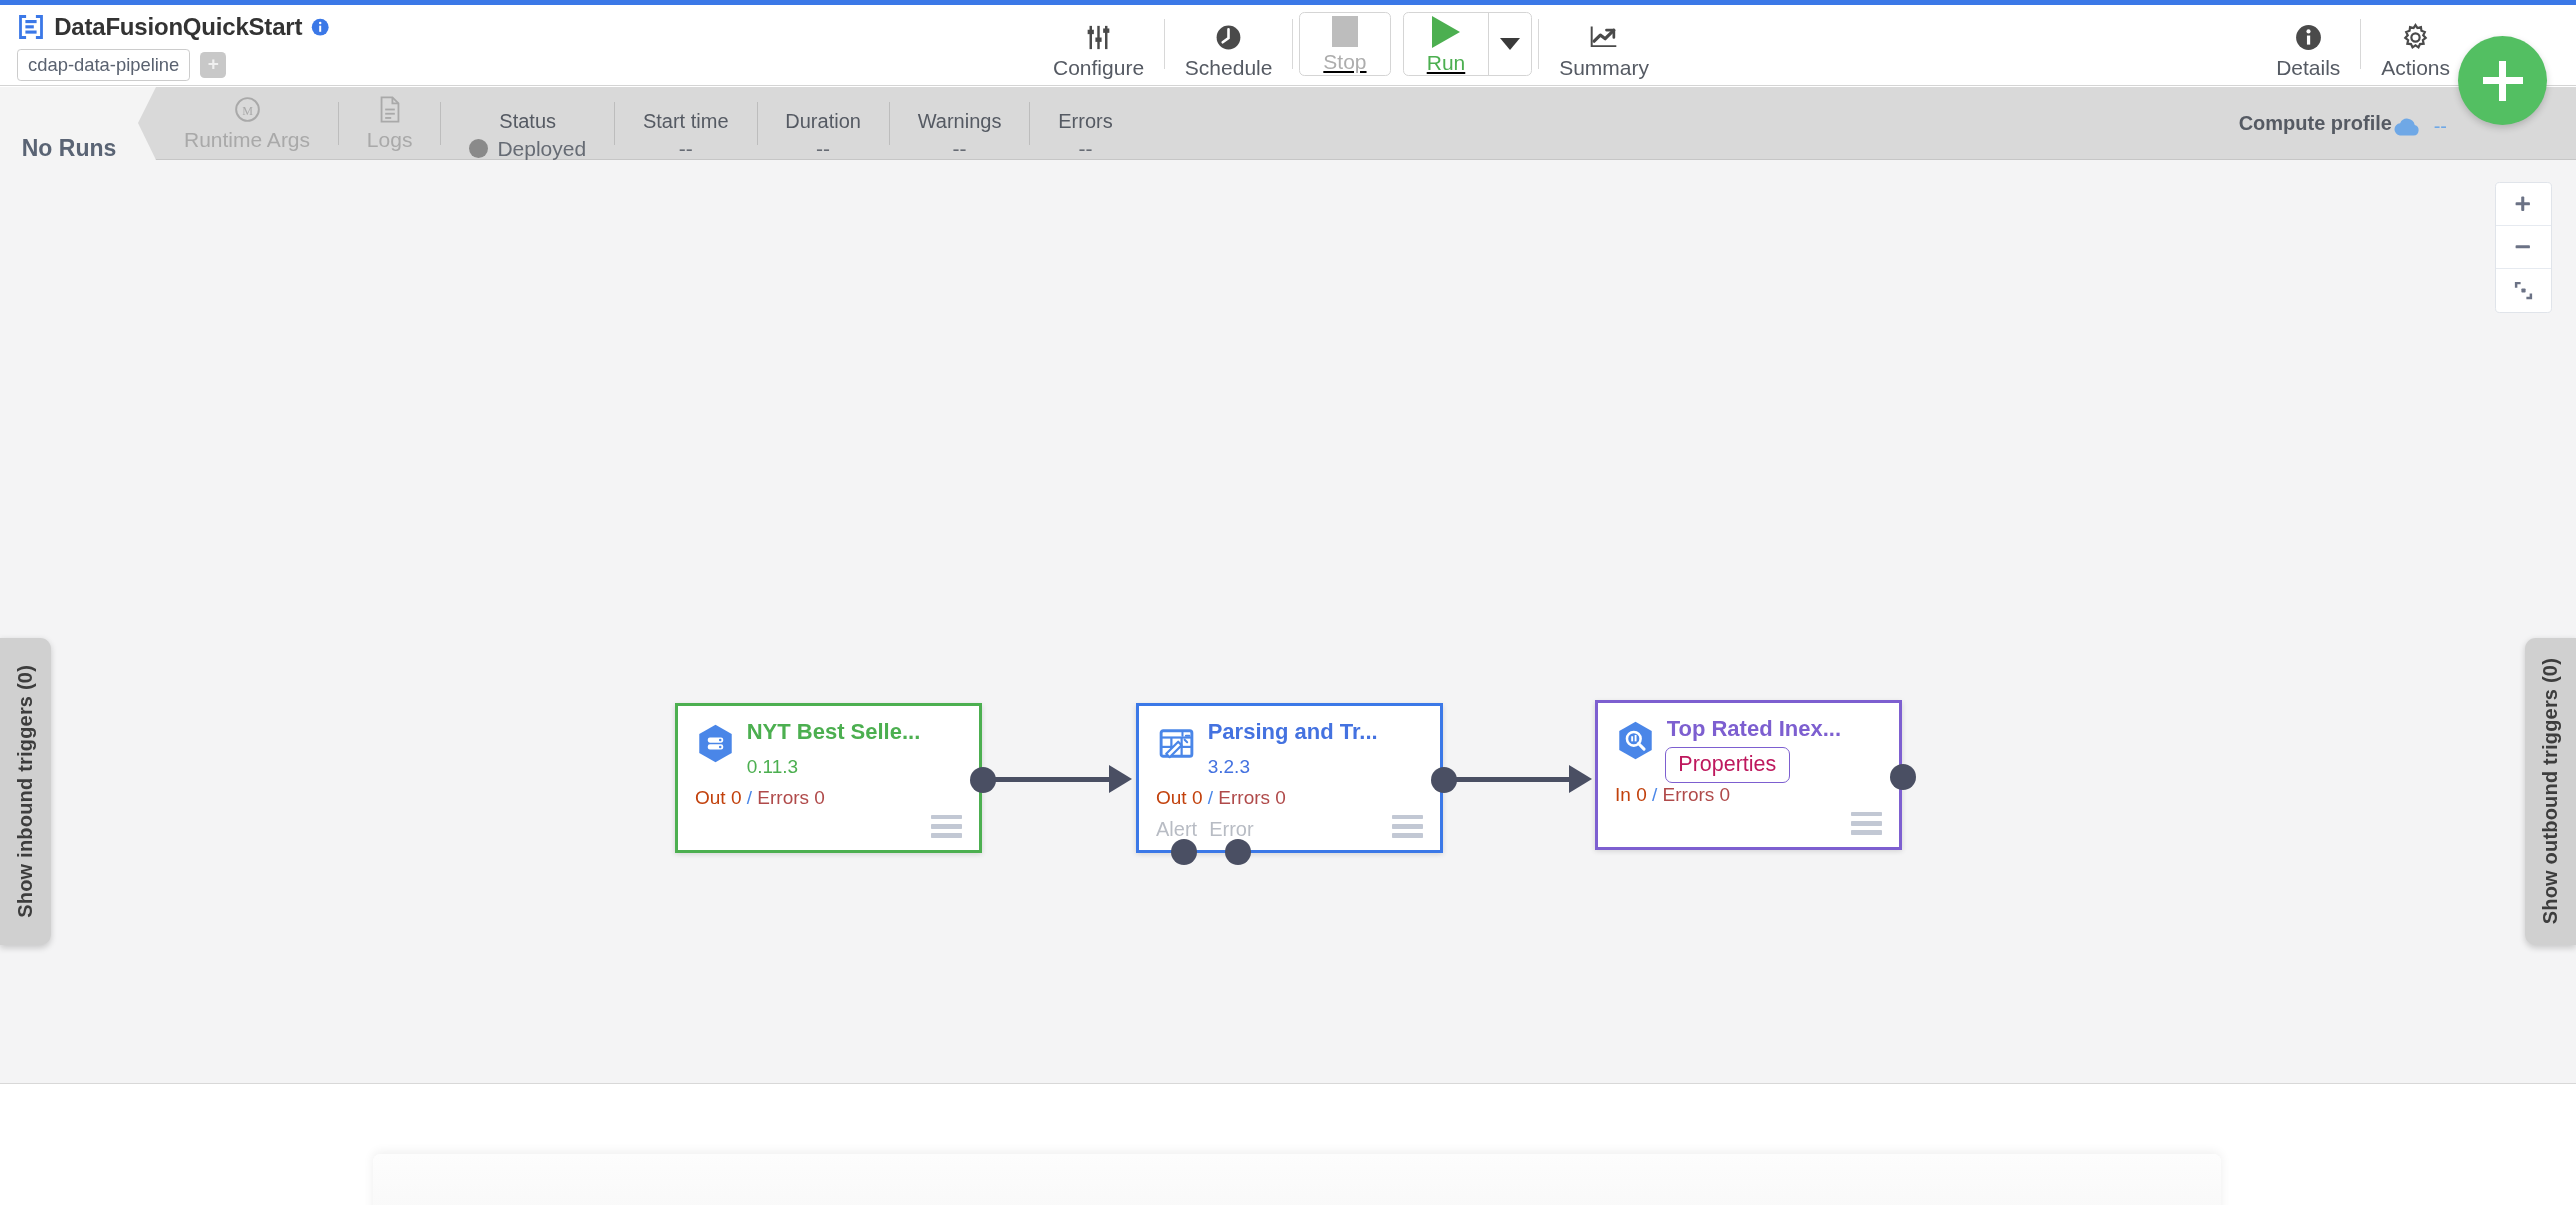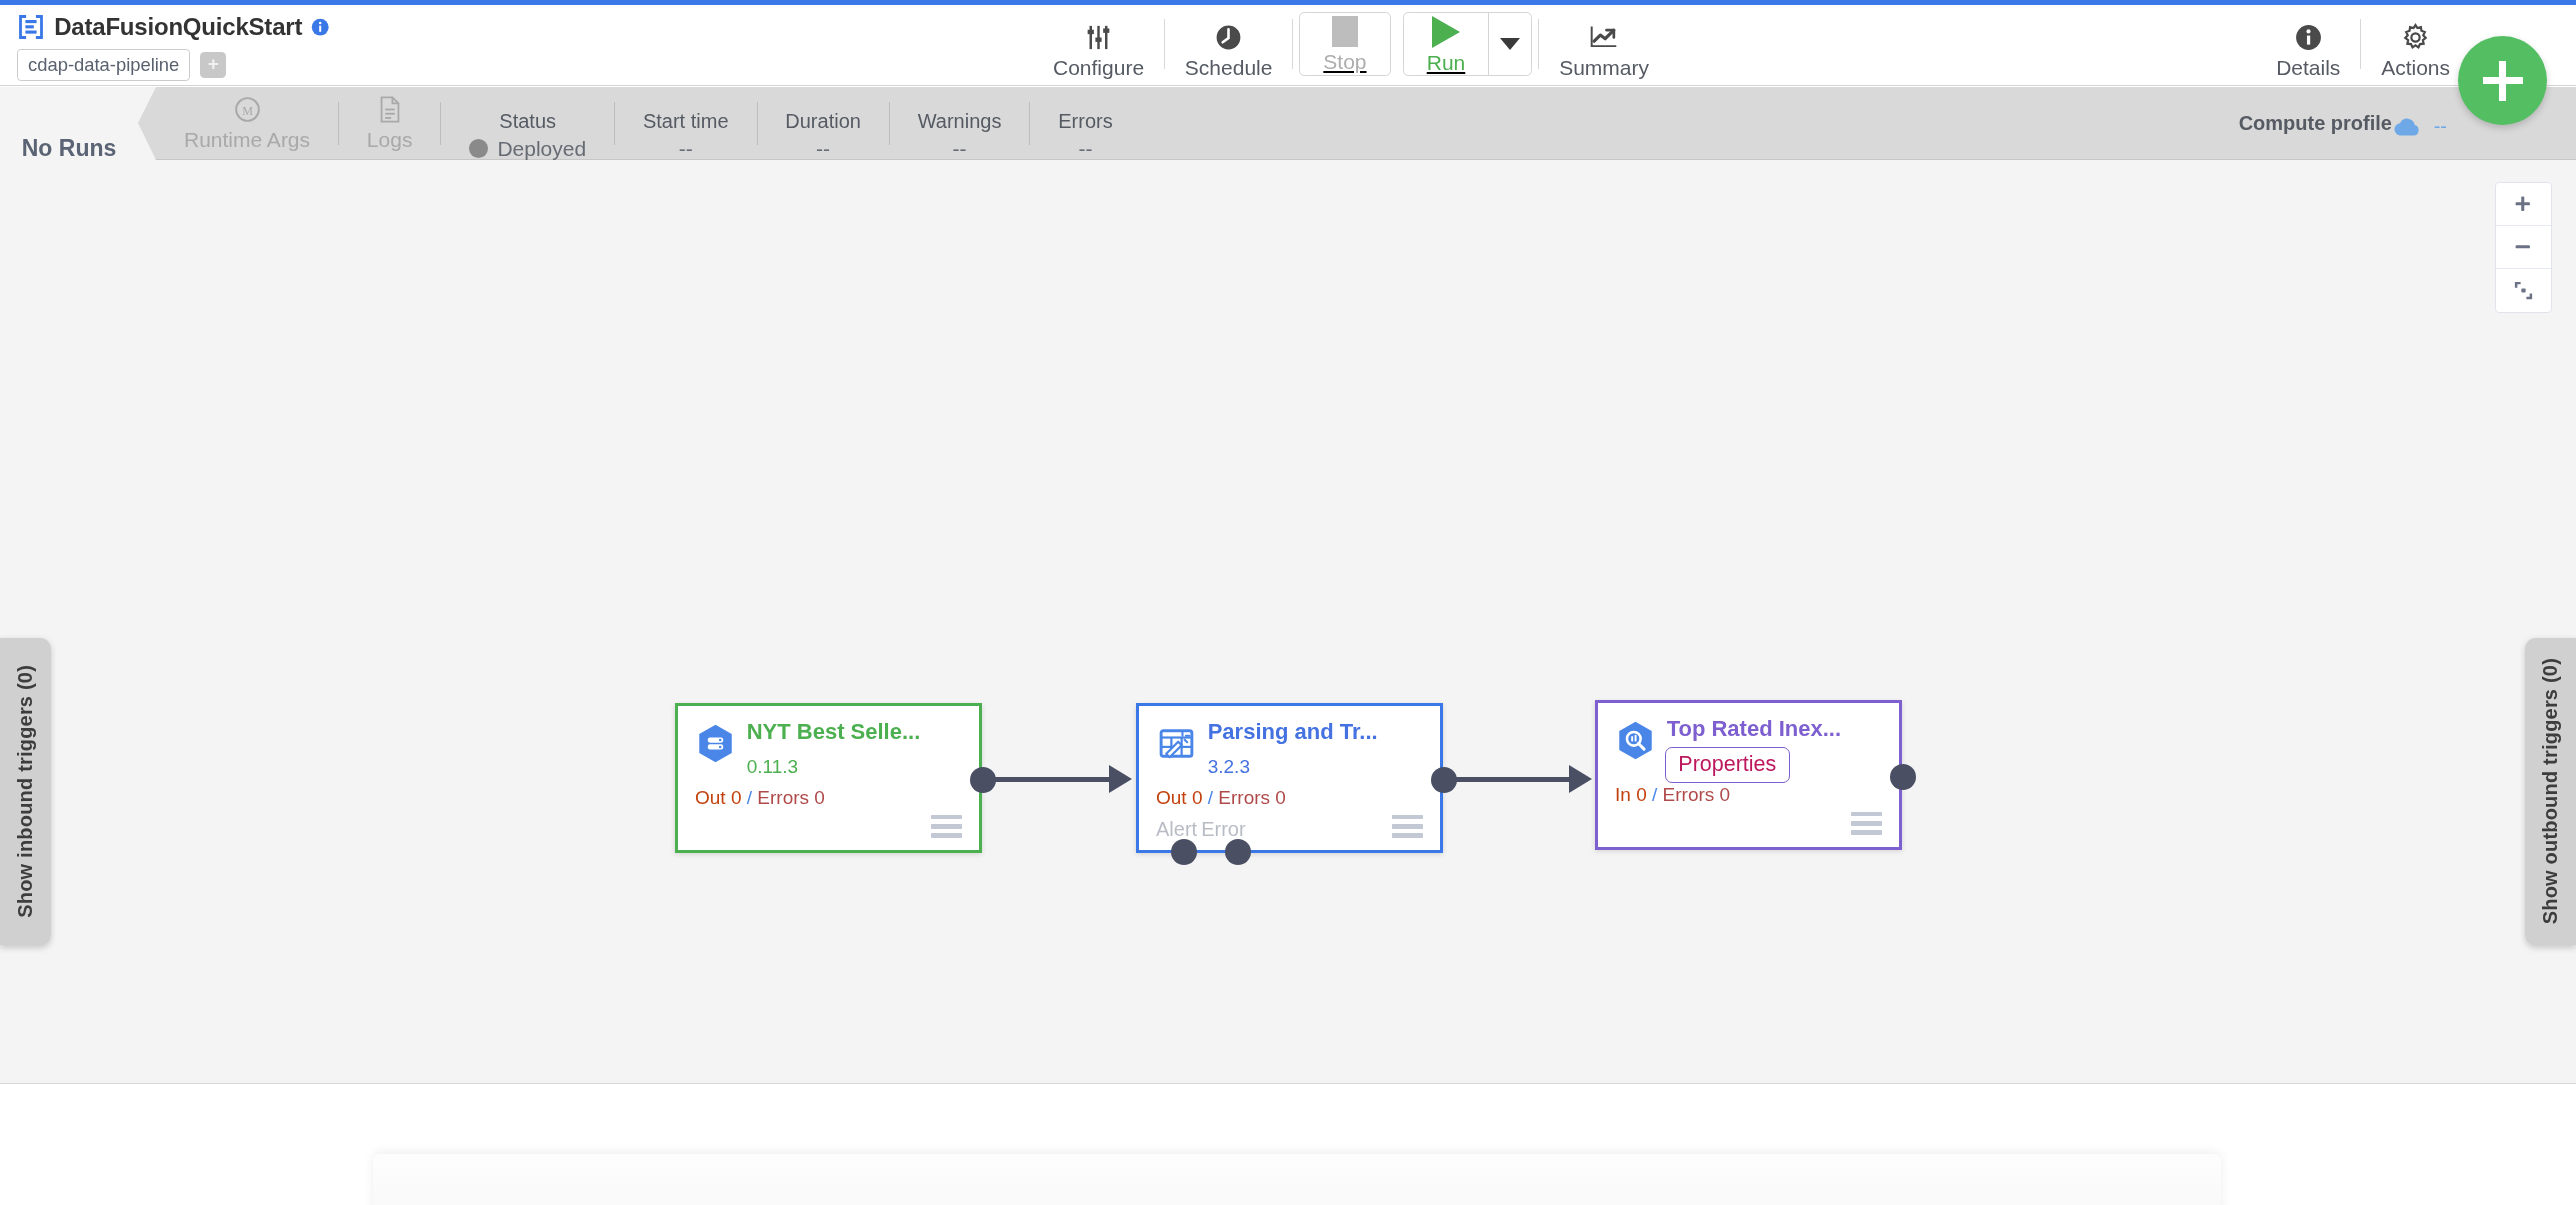--- a/index.html
+++ b/index.html
@@ -176,21 +176,21 @@
   .xf .node-title, .xf .node-ver { color: #4472e0; }
   .sink .node-title { color: #7d5fd0; }
 
   .node-metrics {
     position: absolute; left: 17px; bottom: 41px; font-size: 19px; white-space: nowrap;
   }
   .m-out { color: #c2410c; }
   .m-slash { color: #4a86e8; }
   .m-err { color: #b04a4a; }
   .node-ports-lbl {
-    position: absolute; left: 17px; bottom: 9.2px; display: flex; gap: 4px;
+    position: absolute; left: 17px; bottom: 9.2px; display: flex; gap: 12px;
     font-size: 20px; color: #b8bcc4;
   }
 
   .hamburger {
     position: absolute; right: 17px; bottom: 12.3px; width: 31px;
   }
   .hamburger i { display:block; height: 4.6px; background: #c2c8d4; margin-bottom: 4.6px; border-radius: 0.8px; }
   .hamburger i:last-child { margin-bottom: 0; }
 
   .port {

